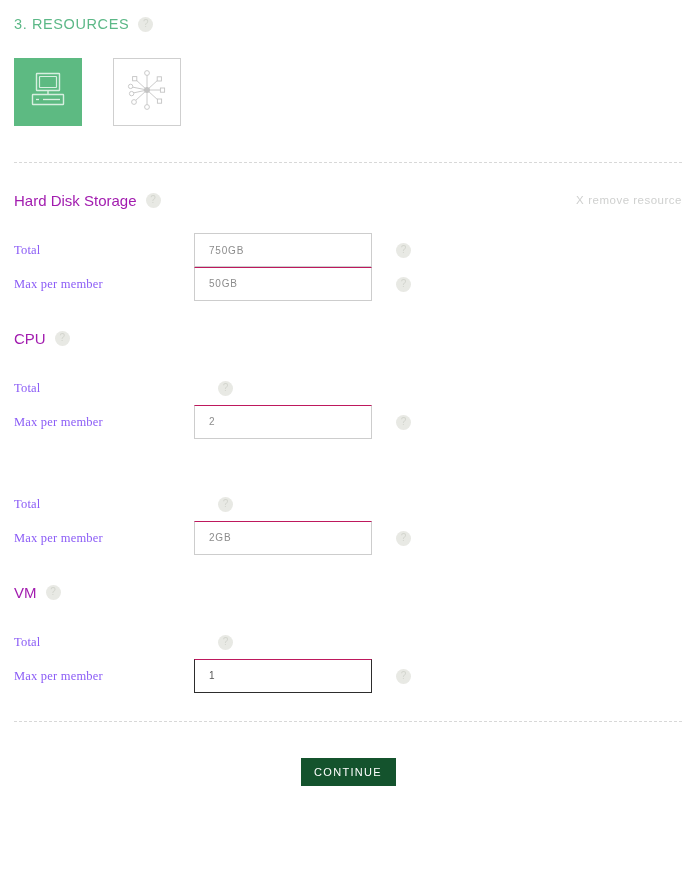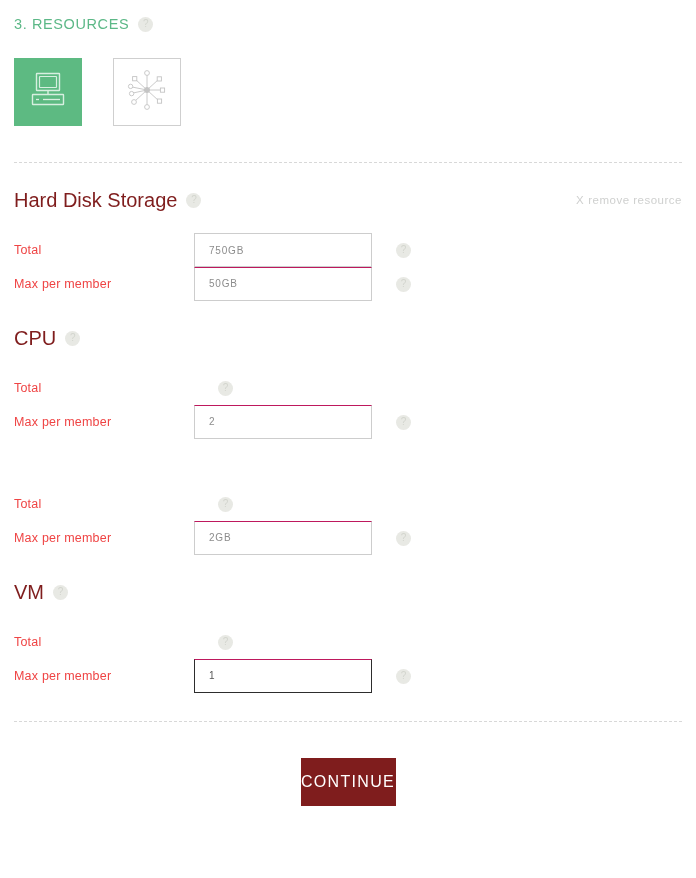--- a/index.html
+++ b/index.html
@@ -95,22 +95,22 @@
     display: flex;
     align-items: center;
     justify-content: space-between;
     height: 22px;
   }
   .group-head {
     display: flex;
     align-items: center;
   }
   .group-title {
-    color: #7f1d1d;
-    font-size: 20px;
+    color: #a21caf;
+    font-size: 15px;
     font-weight: 400;
   }
   .remove-resource {
     color: #cfd0cf;
     font-size: 11.5px;
     letter-spacing: 0.5px;
     cursor: pointer;
     white-space: nowrap;
     display: flex;
     align-items: center;
@@ -125,23 +125,24 @@
   }
   .field-row {
     display: flex;
     align-items: center;
     height: 34px;
     position: relative;
   }
   .field-label {
     width: 180px;
     font-size: 12.5px;
-    color: #ef4444;
+    color: #8b5cf6;
     letter-spacing: 0.2px;
     flex: none;
+    font-family: Liberation Serif, serif;
   }
   .field-input {
     width: 178px;
     height: 34px;
     box-sizing: border-box;
     border: 1px solid #cdcdcd;
     background: #ffffff;
     font-family: "Liberation Sans", sans-serif;
     font-size: 10px;
     color: #8c8c8c;
@@ -165,29 +166,29 @@
     margin-left: 24px;
   }
 
   
   .button-row {
     display: flex;
     justify-content: center;
     margin-top: 36px;
   }
   .continue-button {
-    background: #7f1d1d;
+    background: #14532d;
     color: #ffffff;
     border: none;
     font-family: "Liberation Sans", sans-serif;
-    font-size: 16px;
+    font-size: 11px;
     letter-spacing: 1.3px;
     padding: 0;
     width: 95px;
-    height: 48px;
+    height: 28px;
     cursor: pointer;
     border-radius: 0;
   }
 
   .spacer-lg { height: 26px; }
 </style>
 </head>
 <body>
 
 <div class="page">

